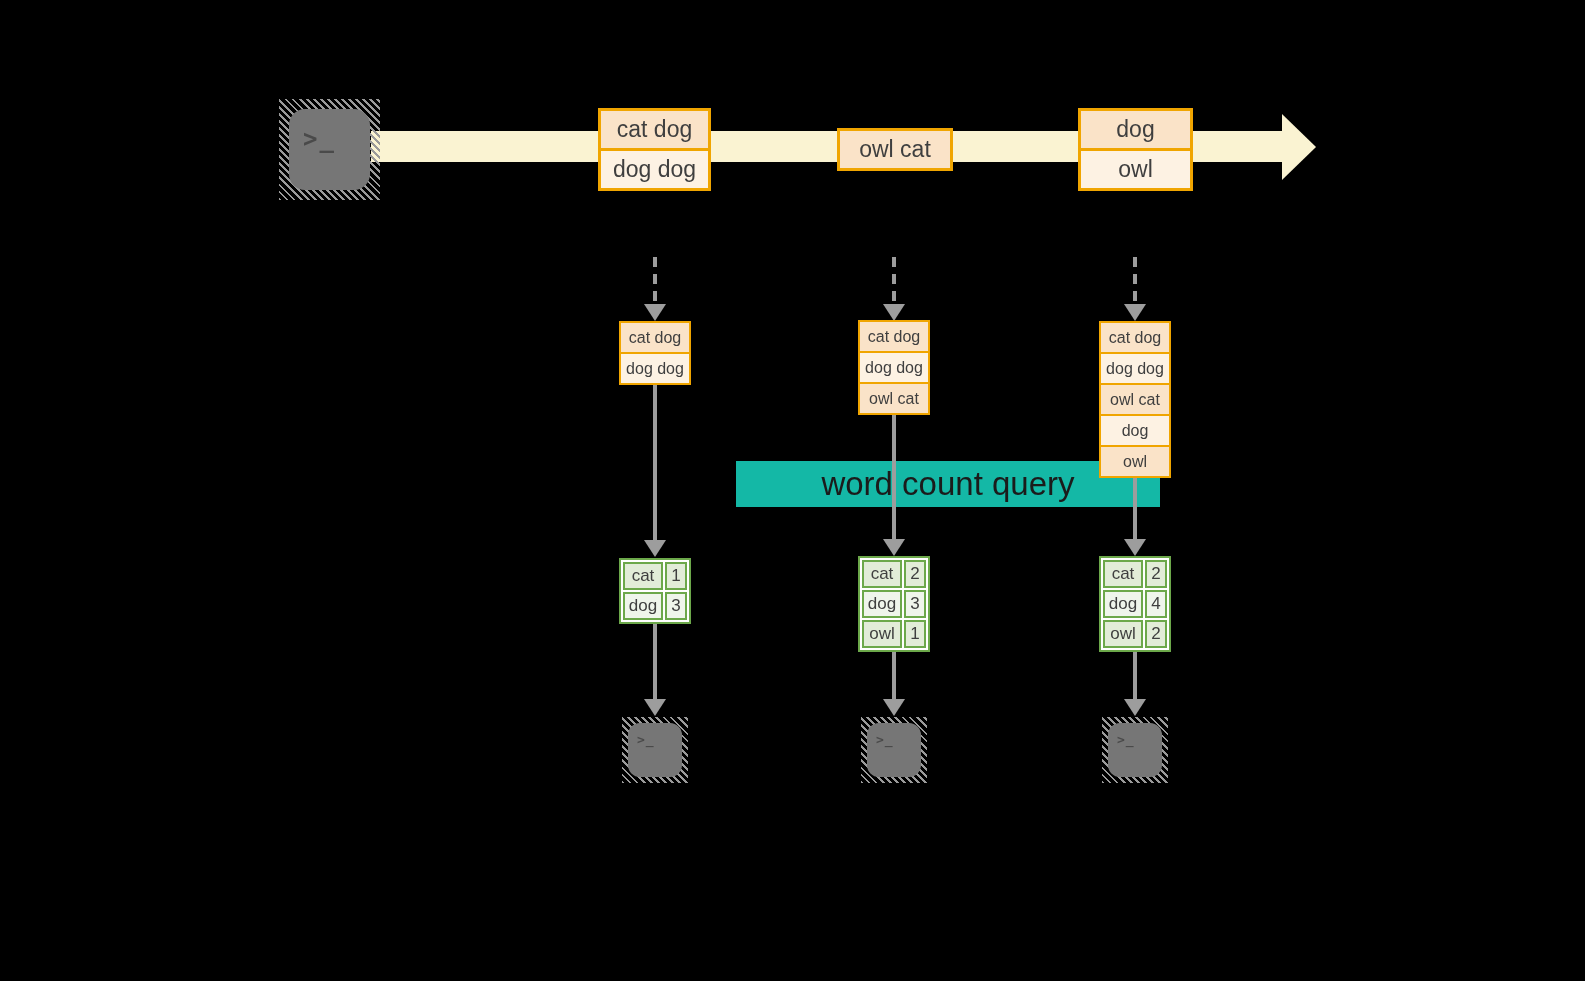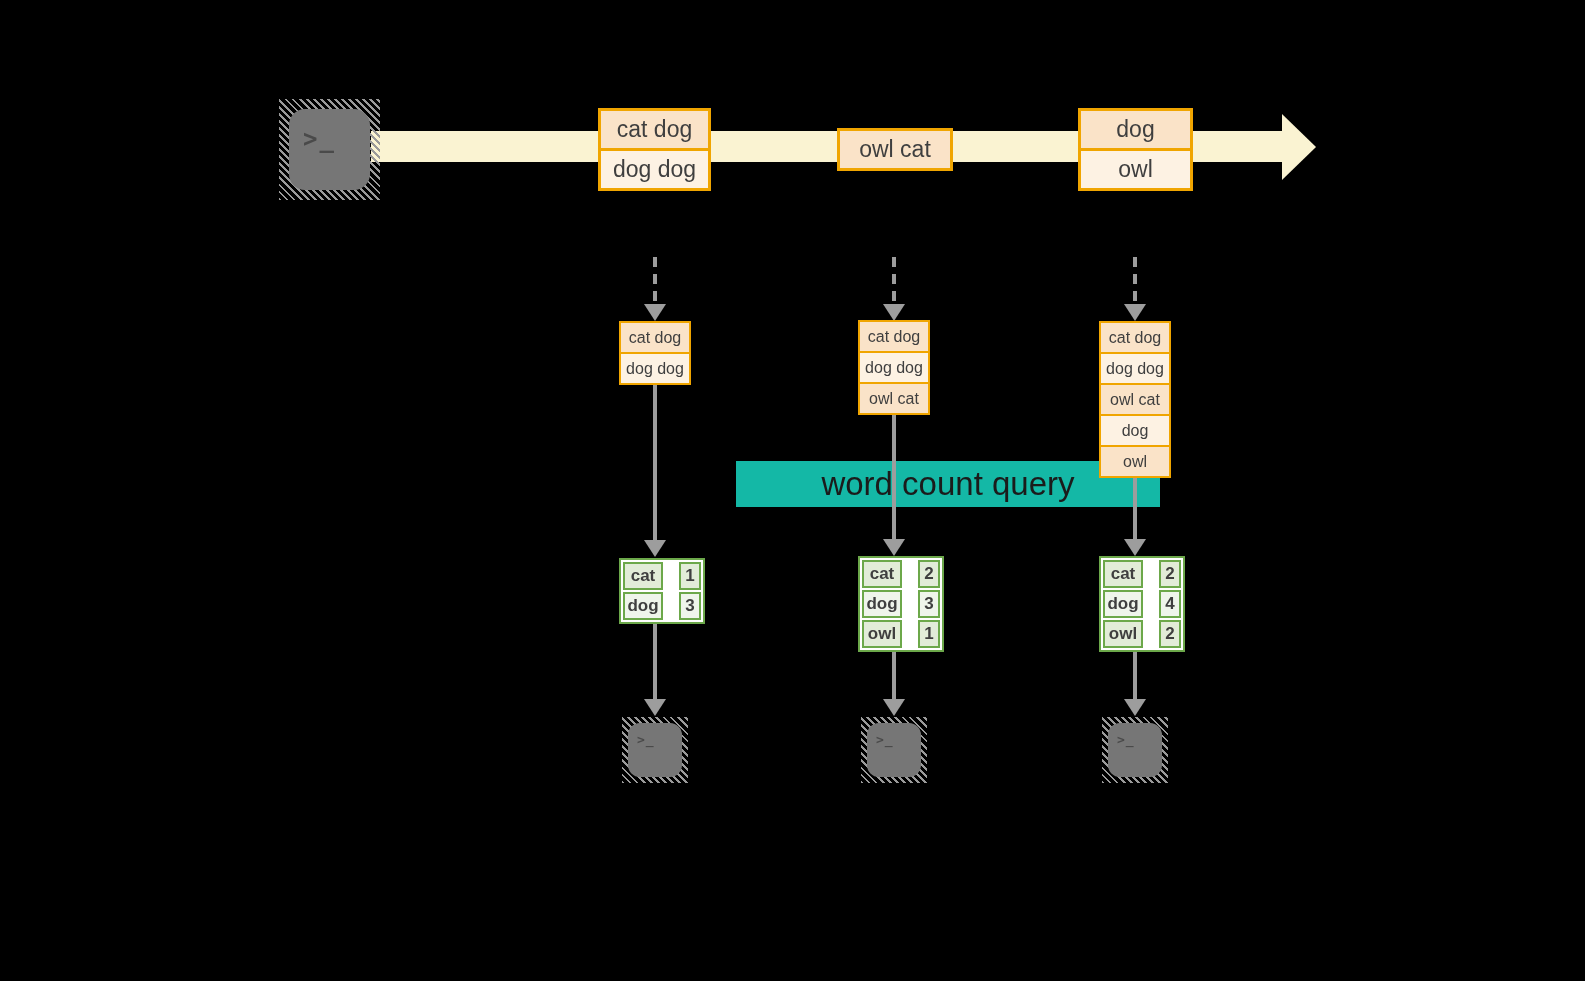--- a/index.html
+++ b/index.html
@@ -70,21 +70,21 @@
   .bot1{top:624px;height:76px;} .bot23{top:652px;height:48px;}
   .both{top:699px;}
 
   
   .qlabel{position:absolute;left:688px;top:461px;width:424px;height:46px;background:#14b8a6;
     z-index:4;display:flex;align-items:center;justify-content:center;
     font-size:33px;font-weight:300;color:#1b1b1b;margin-left:48px;}
 
   
   .gtable{position:absolute;z-index:10;background:#fff;border:2px solid var(--grn);padding:2px;}
-  .gtable .grow{display:flex;gap:16px;font-weight:bold;}
+  .gtable .grow{display:flex;gap:2px;}
   .gtable .grow + .grow{margin-top:2px;}
   .gtable .gcell{border:2px solid var(--grn);height:24px;display:flex;align-items:center;
     justify-content:center;font-size:17px;color:var(--ink);}
   .gtable .gcell.word{width:36px;}
   .gtable .gcell.count{width:18px;}
   .gtable .grow:nth-child(odd) .gcell{background:var(--grn-d);}
   .gtable .grow:nth-child(even) .gcell{background:var(--grn-l);}
   .gt1{left:619px;top:558px;} .gt2{left:858px;top:556px;} .gt3{left:1099px;top:556px;}
 </style>
 </head>

